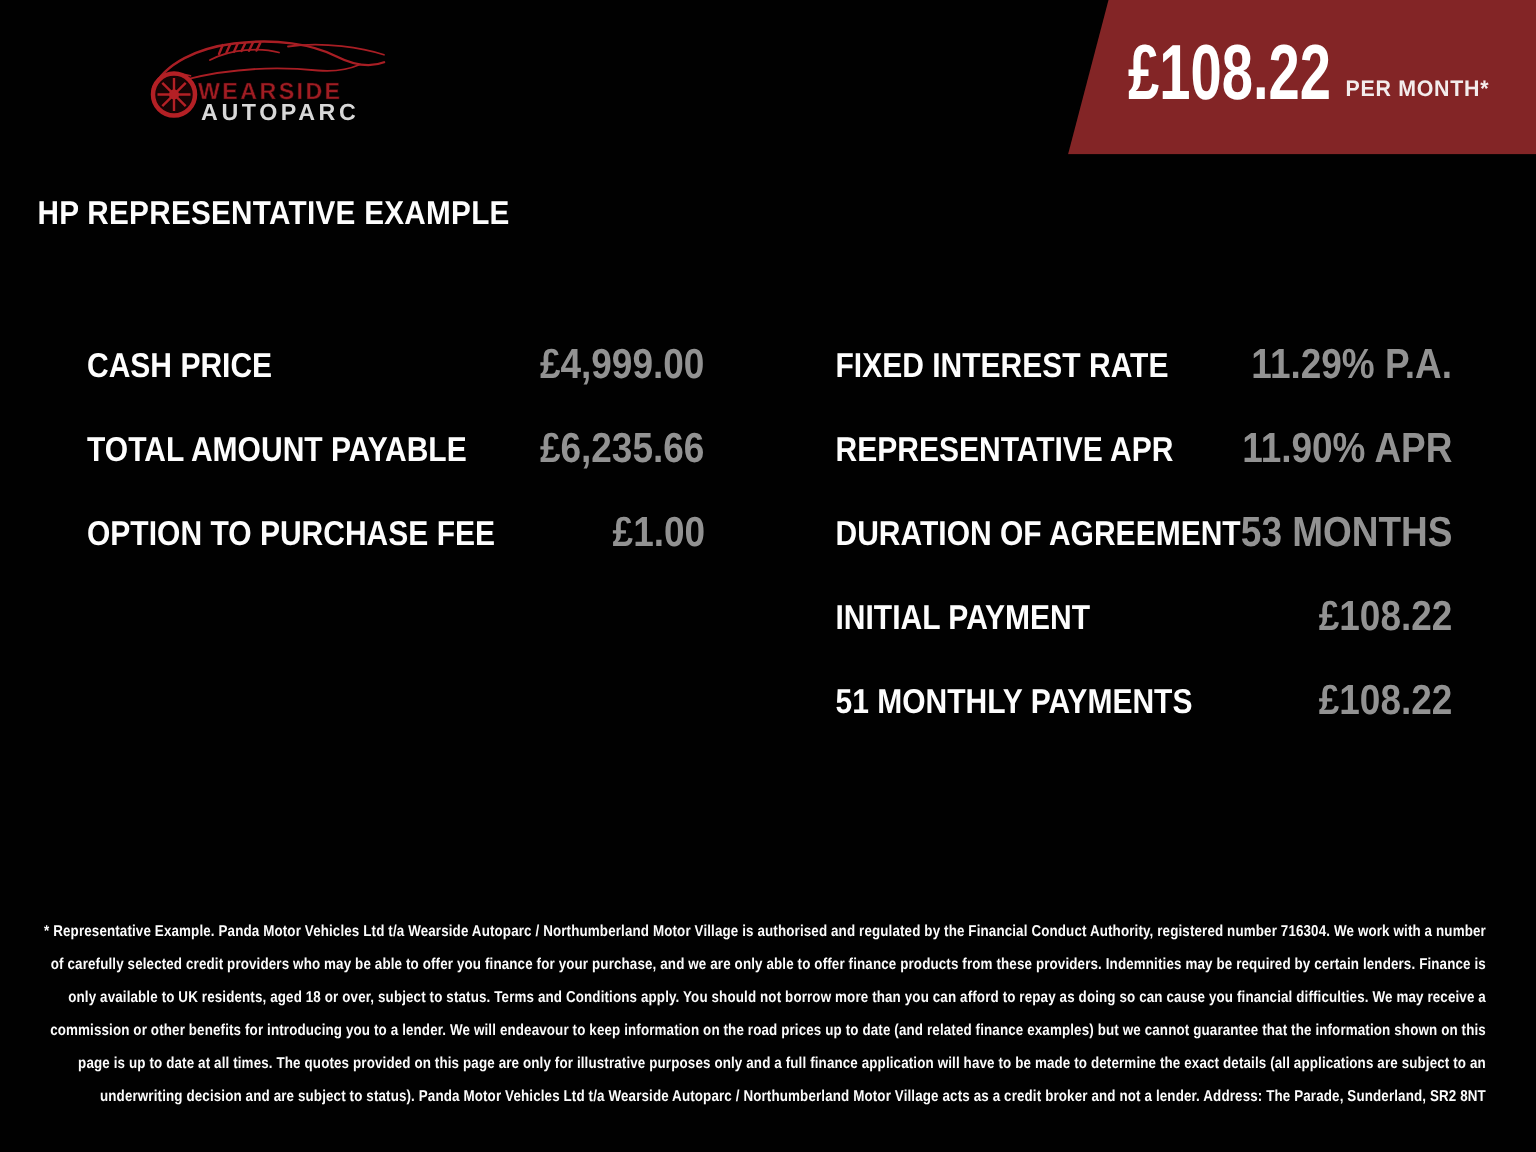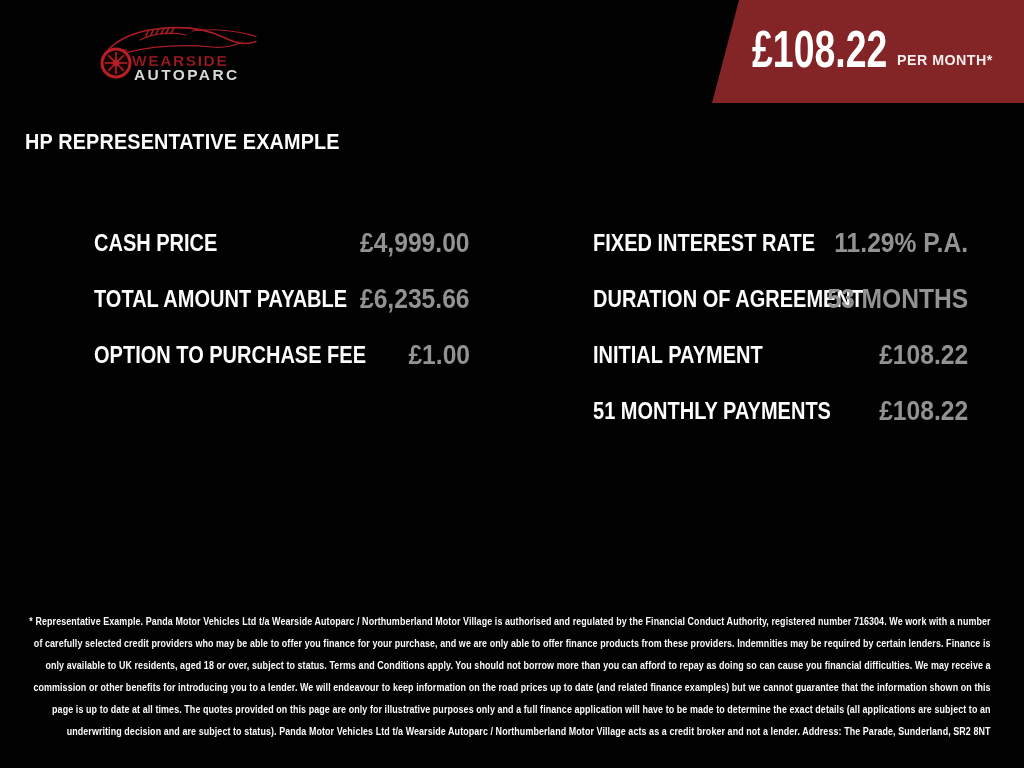--- a/index.html
+++ b/index.html
@@ -39,21 +39,21 @@
     position:absolute;left:25px;top:131px;margin:0;
     font-size:22px;line-height:22px;font-weight:bold;color:#fdfdfd;
     white-space:nowrap;transform:scaleX(.9);transform-origin:left top;
     letter-spacing:.2px;
   }
 
   
   .fin-col{position:absolute;top:215px;}
   .fin-col.left{left:58px;width:412px;}
   .fin-col.right{left:557px;width:411px;}
-  .fin-row{position:relative;height:56px;margin-left:36px;}
+  .fin-row{position:relative;height:56px;}
   .fin-label,.fin-value{
     position:absolute;top:0;line-height:56px;white-space:nowrap;font-weight:bold;
   }
   .fin-label{
     left:0;font-size:23px;color:#fdfdfd;
     transform:scaleX(.87);transform-origin:left center;
   }
   .fin-value{
     right:0;font-size:28px;color:#929292;
     font-family:"Liberation Sans",sans-serif;
@@ -127,20 +127,24 @@
       <span class="fin-value">£1.00</span>
     </div>
   </div>
 
   <div class="fin-col right">
     <div class="fin-row">
       <span class="fin-label">FIXED INTEREST RATE</span>
       <span class="fin-value">11.29% P.A.</span>
     </div>
     <div class="fin-row">
+      <span class="fin-label">REPRESENTATIVE APR</span>
+      <span class="fin-value">11.90% APR</span>
+    </div>
+    <div class="fin-row">
       <span class="fin-label">DURATION OF AGREEMENT</span>
       <span class="fin-value">53 MONTHS</span>
     </div>
     <div class="fin-row">
       <span class="fin-label">INITIAL PAYMENT</span>
       <span class="fin-value">£108.22</span>
     </div>
     <div class="fin-row">
       <span class="fin-label">51 MONTHLY PAYMENTS</span>
       <span class="fin-value">£108.22</span>

